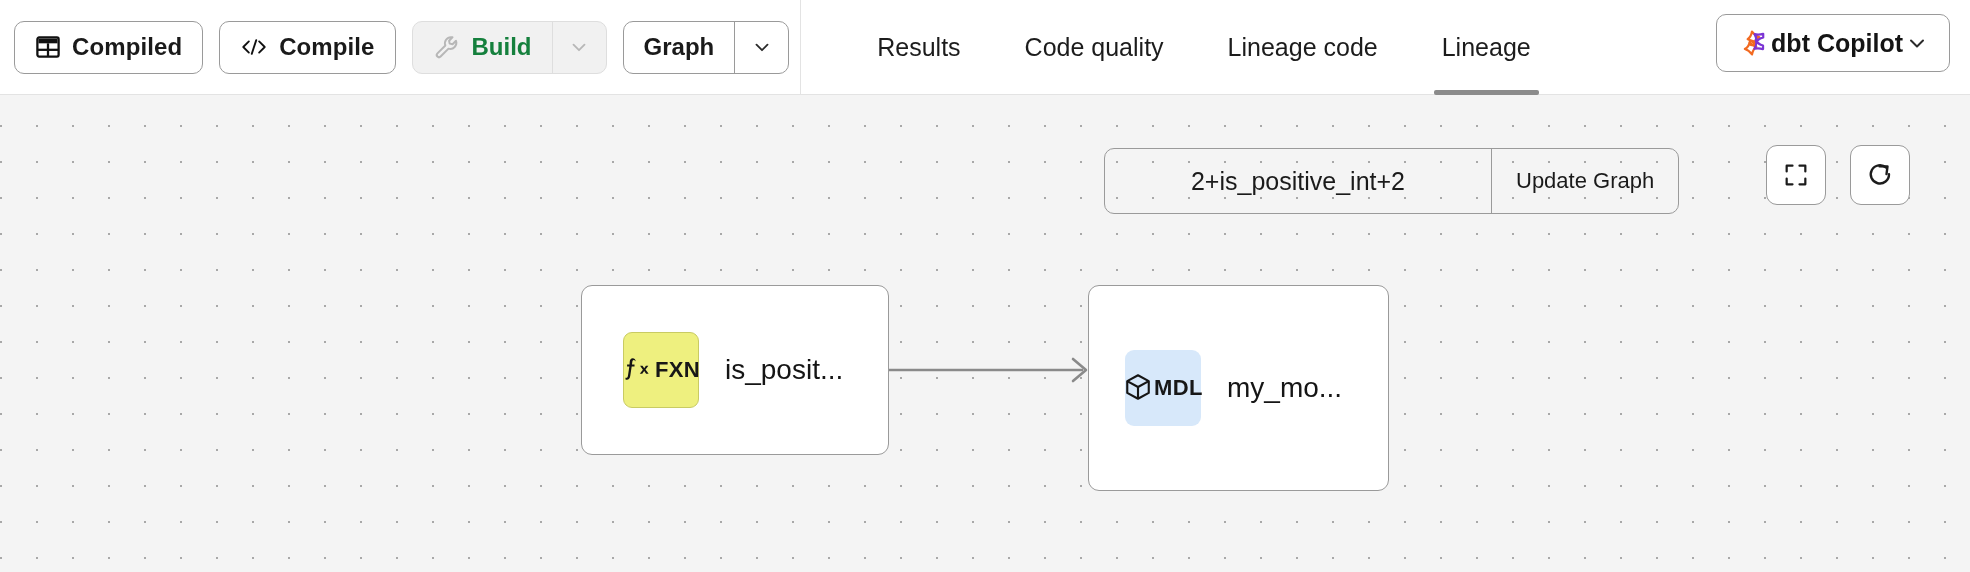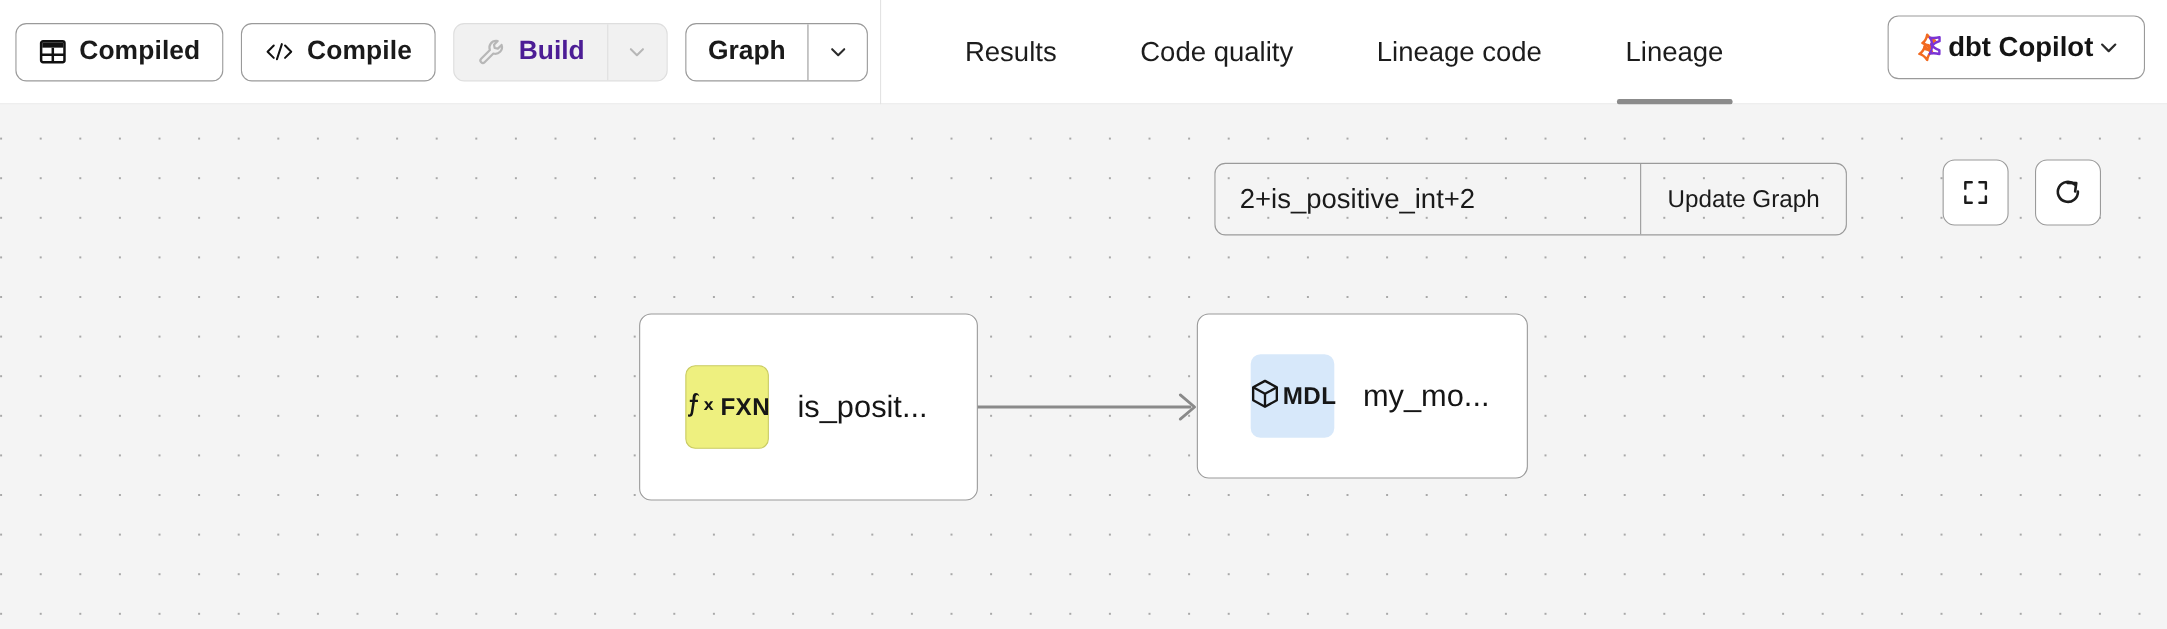--- a/index.html
+++ b/index.html
@@ -85,40 +85,40 @@
     align-items: center;
     justify-content: center;
     gap: 11px;
     padding: 0 20px;
     font-size: 24px;
     font-weight: 700;
     color: #1a1a1a;
     white-space: nowrap;
     cursor: pointer;
   }
-  .btn-group.disabled .main { color: #4c1d95; cursor: default; }
+  .btn-group.disabled .main { color: #15803d; cursor: default; }
   .btn-group .caret {
     display: inline-flex;
     align-items: center;
     justify-content: center;
     width: 54px;
     border-left: 1px solid #9a9a9a;
     cursor: pointer;
   }
   .btn-group.disabled .caret { border-left-color: #dedede; cursor: default; }
 
   .ico { display: inline-flex; align-items: center; justify-content: center; flex: none; }
 
   
   .tabs {
     display: flex;
     align-items: flex-end;
     height: 95px;
     margin-left: 58px;
-    gap: 16px;
+    gap: 4px;
   }
   .tab {
     position: relative;
     height: 95px;
     display: flex;
     align-items: center;
     padding: 0 30px;
     font-size: 25px;
     color: #1c1c1c;
     white-space: nowrap;
@@ -182,20 +182,21 @@
   .graph-input {
     width: 386px;
     height: 100%;
     border: none;
     background: transparent;
     outline: none;
     font-family: "Liberation Sans", sans-serif;
     font-size: 25px;
     color: #1a1a1a;
     padding: 0 22px;
+    text-align: center;
   }
   .graph-input::placeholder { color: #8a8a8a; }
   .graph-update {
     display: flex;
     align-items: center;
     justify-content: flex-end;
     padding: 0 24px;
     border-left: 1px solid #9a9a9a;
     font-size: 22px;
     color: #1a1a1a;
@@ -224,21 +225,21 @@
   .node {
     position: absolute;
     display: flex;
     align-items: center;
     border: 1px solid #9a9a9a;
     border-radius: 11px;
     background: #ffffff;
     cursor: pointer;
   }
   .node.fxn { left: 581px; top: 190px; width: 308px; height: 170px; padding-left: 41px; }
-  .node.mdl { left: 1088px; top: 190px; width: 301px; height: 150px; padding-left: 48px; }
+  .node.mdl { left: 1088px; top: 190px; width: 301px; height: 206px; padding-left: 36px; }
 
   .badge {
     width: 76px;
     height: 76px;
     border-radius: 9px;
     display: flex;
     align-items: center;
     justify-content: center;
     gap: 1px;
     flex: none;

